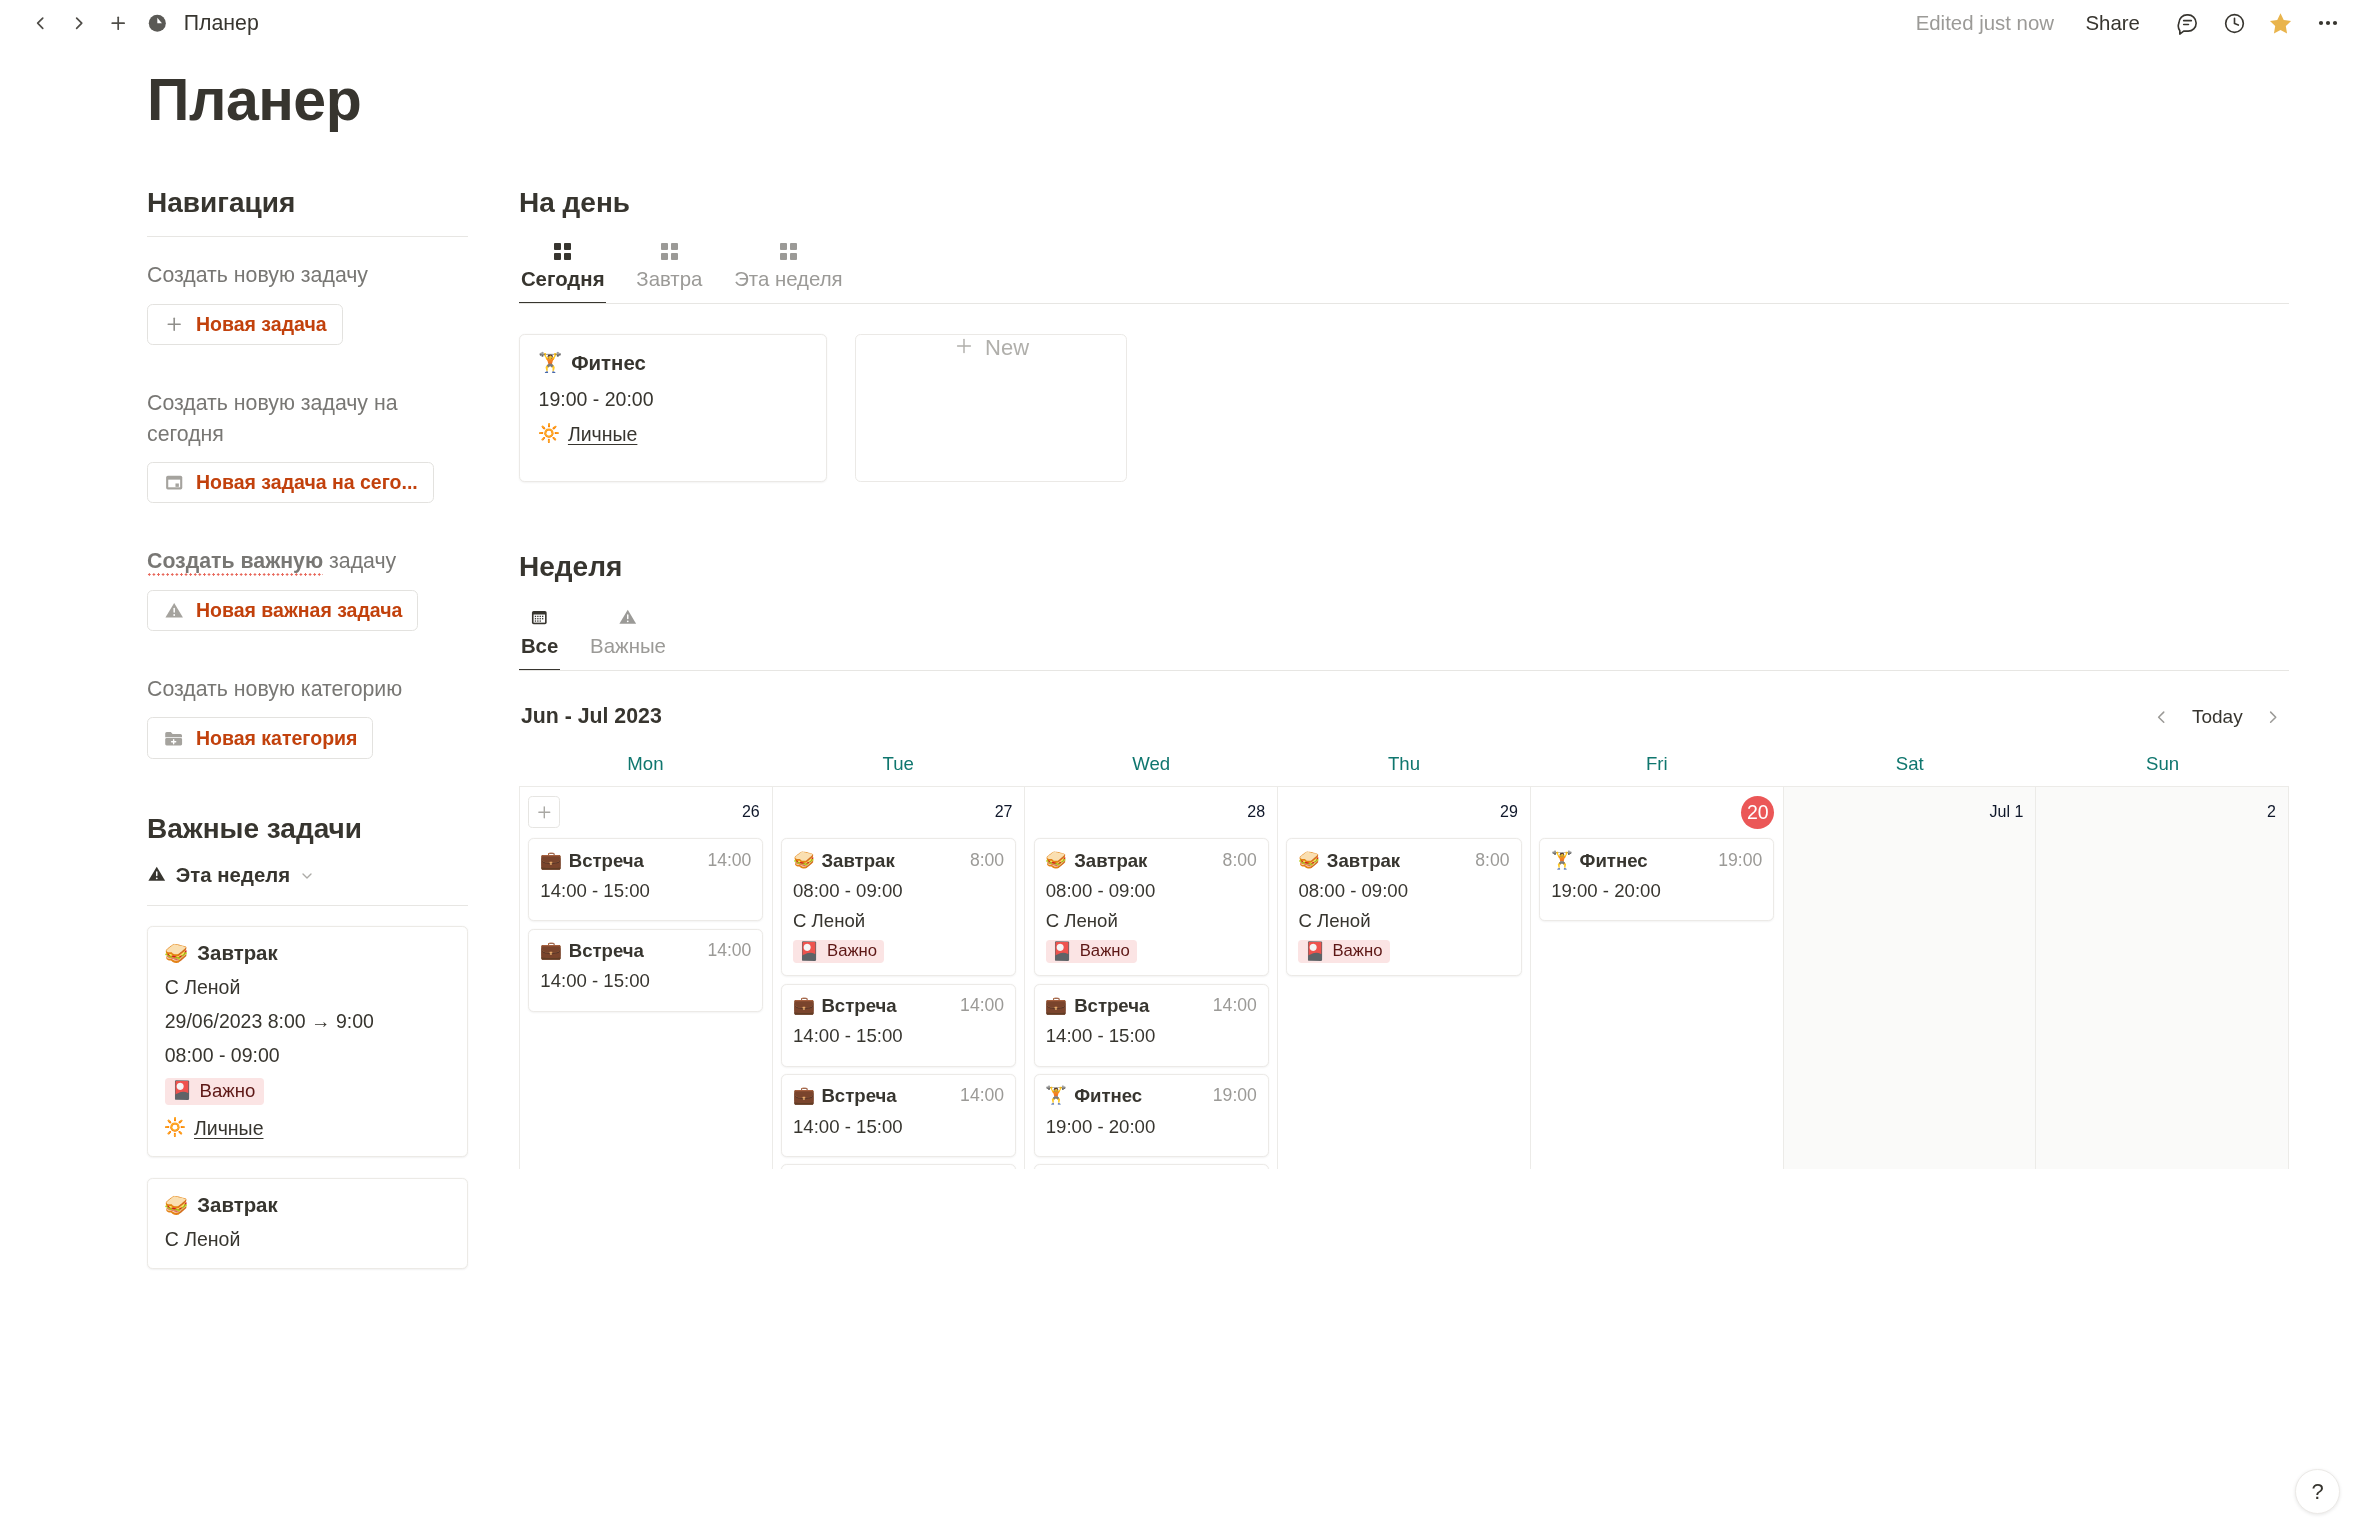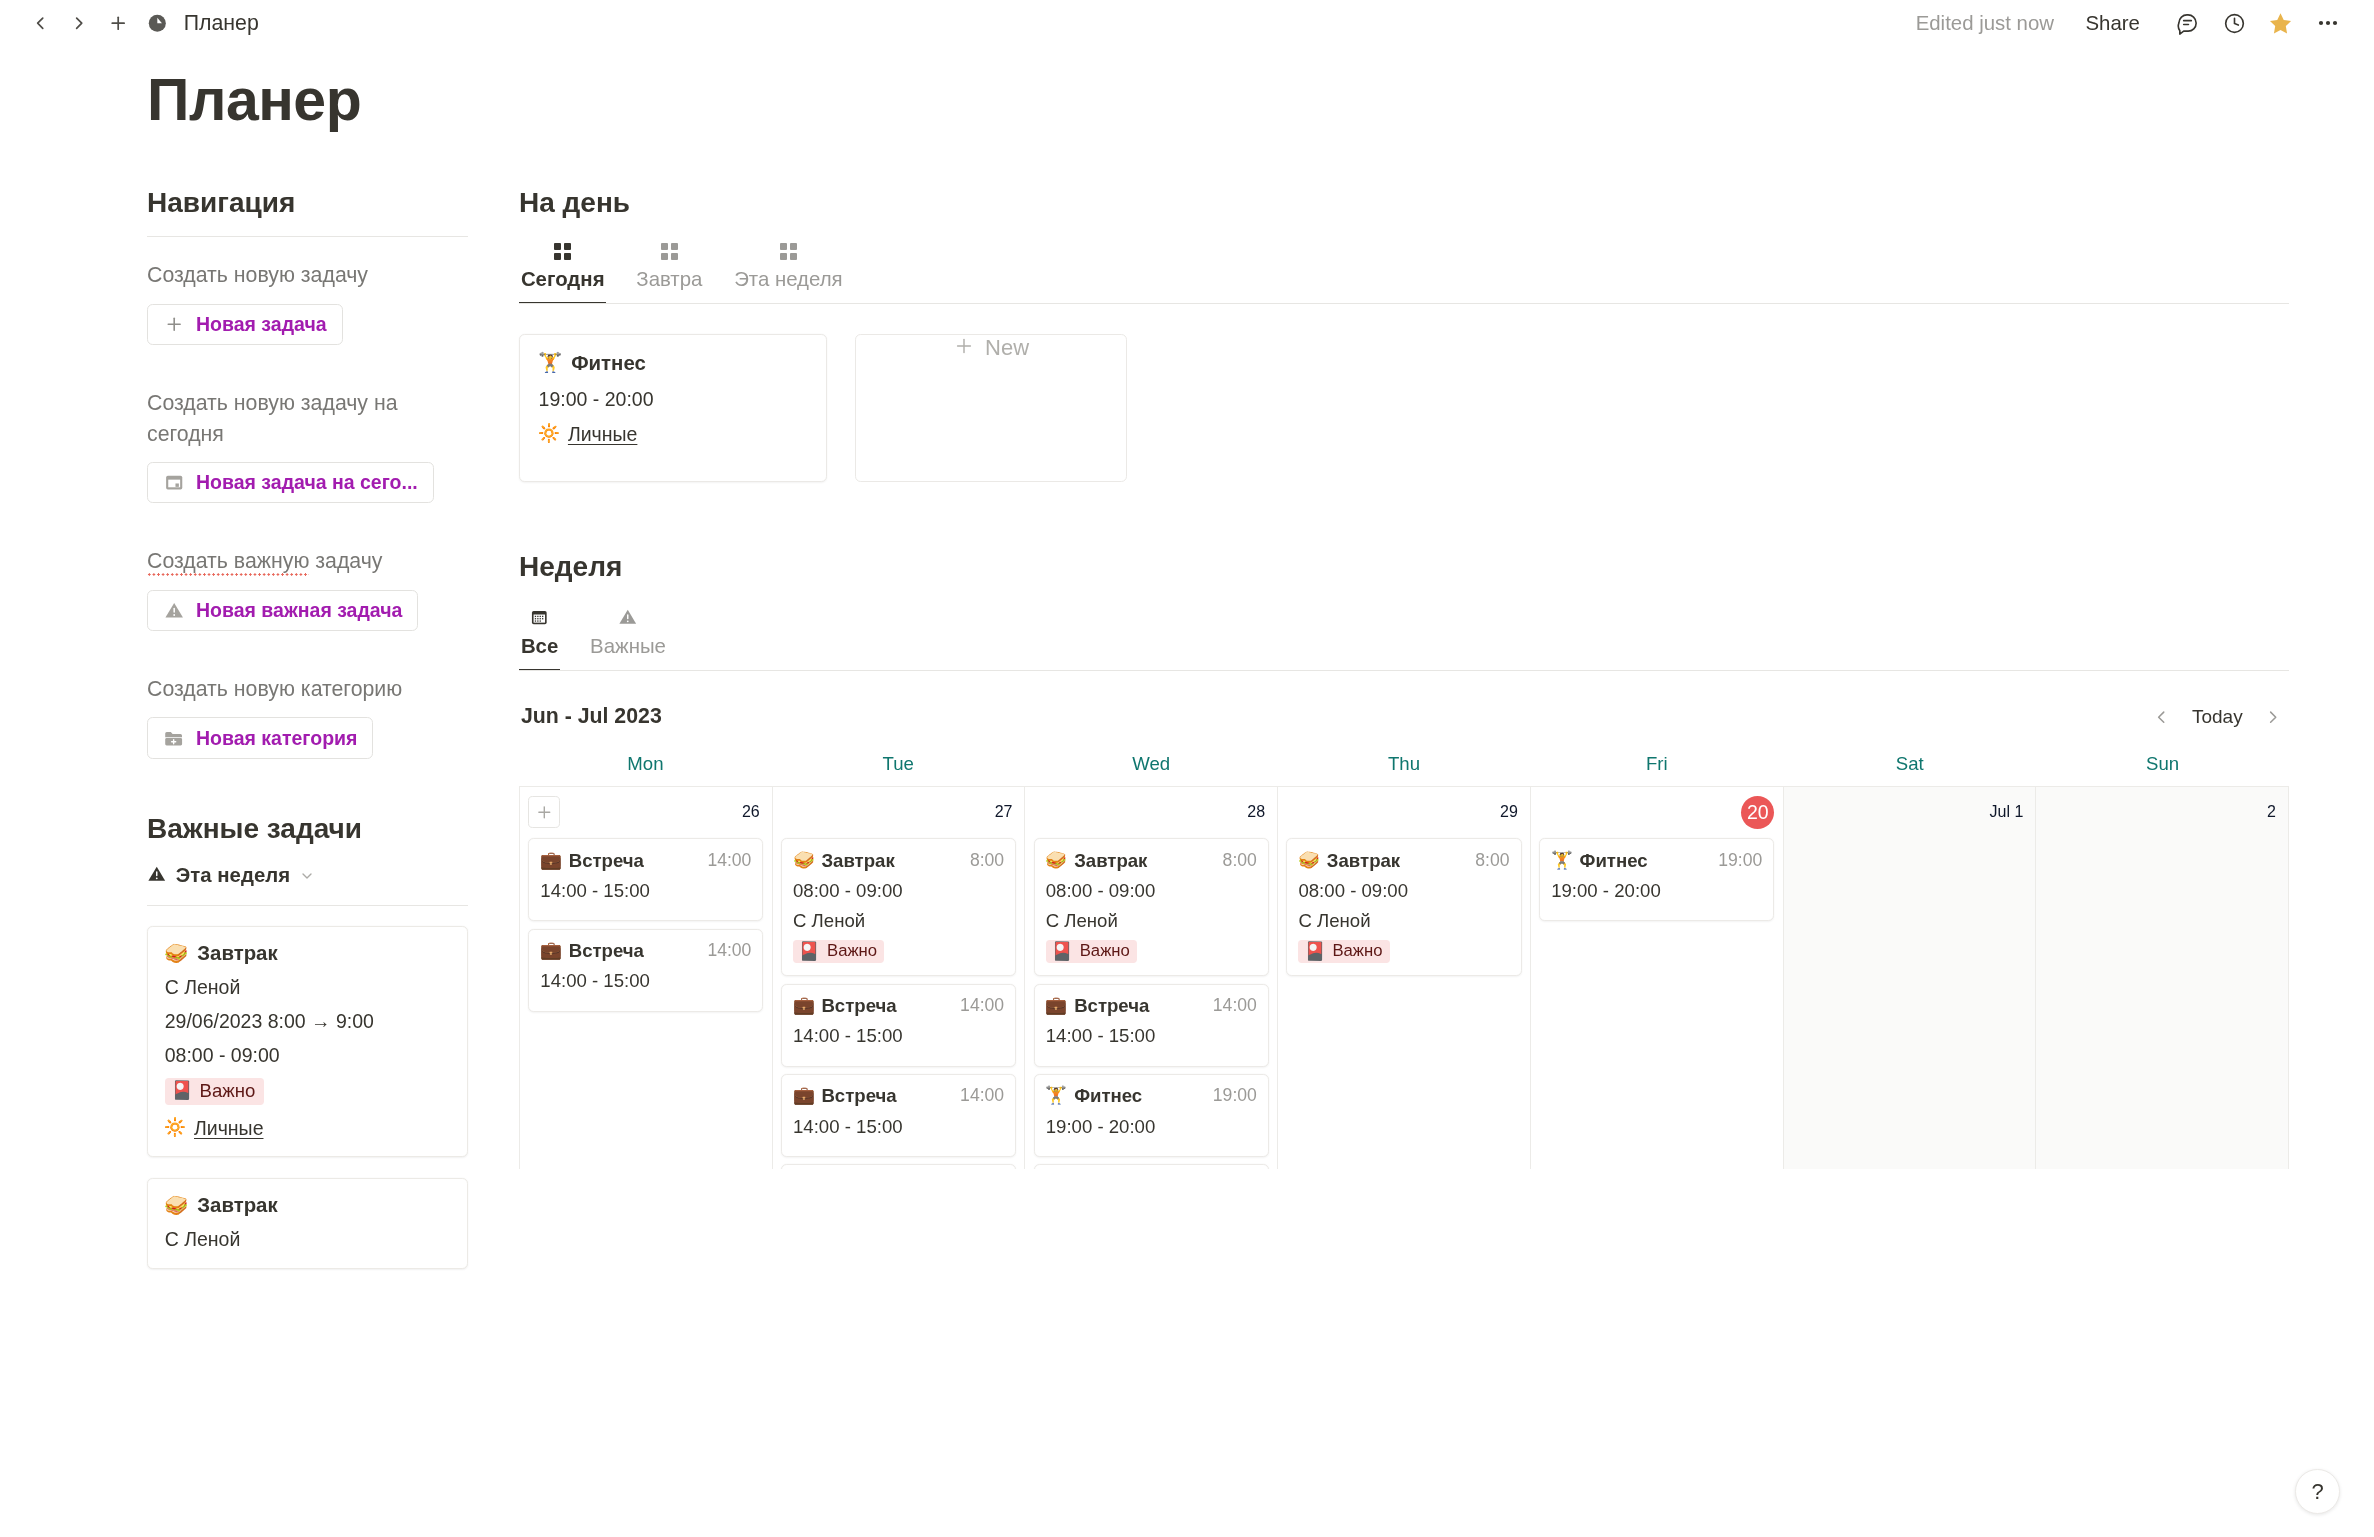--- a/index.html
+++ b/index.html
@@ -64,30 +64,31 @@
   .cap {
     font-size: 21.3px; color: #787774; line-height: 1.42;
     margin-top: 24px;
   }
   .spellword {
     background-image: radial-gradient(circle, #e8675a 1px, transparent 1.3px);
     background-size: 4.6px 4.6px;
     background-repeat: repeat-x;
     background-position: 0 100%;
     padding-bottom: 3.7px;
+    font-weight: bold;
   }
 
   
   .btn {
     display: inline-flex; align-items: center; gap: 11px;
     border: 0.9px solid #e3e2df; border-radius: 5.6px;
     background: #ffffff;
     padding: 8.3px 15px;
     margin-top: 13px;
-    font-size: 19.5px; font-weight: bold; color: #a21caf;
+    font-size: 19.5px; font-weight: bold; color: #c2410c;
     max-width: 100%;
     white-space: nowrap; overflow: hidden;
   }
   .btn .bico { flex: none; display: flex; align-items: center; justify-content: center; width: 22px; height: 22px; }
 
   .icn-plus { color: #908f8b; }
   .icn-cal  { color: #a5a39e; }
   .icn-warn { color: #a5a39e; }
   .icn-fold { color: #a5a39e; }
 

